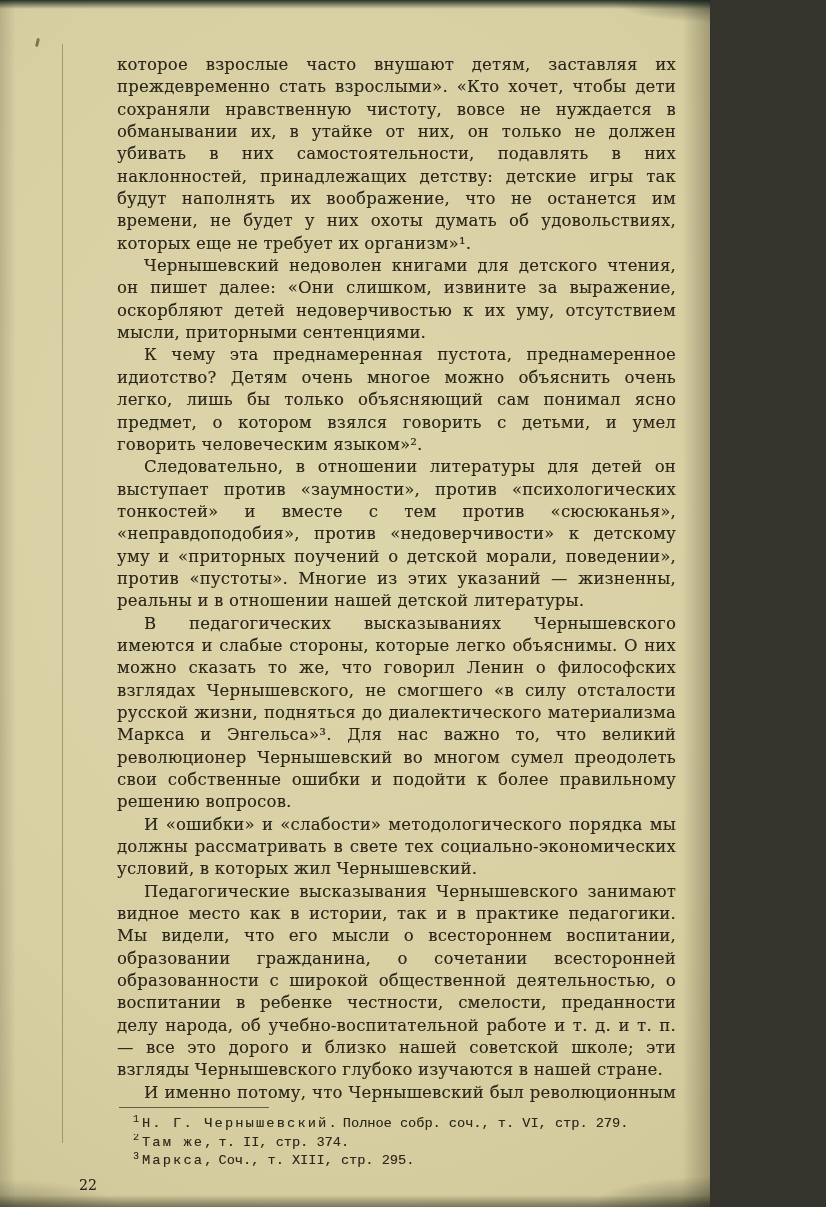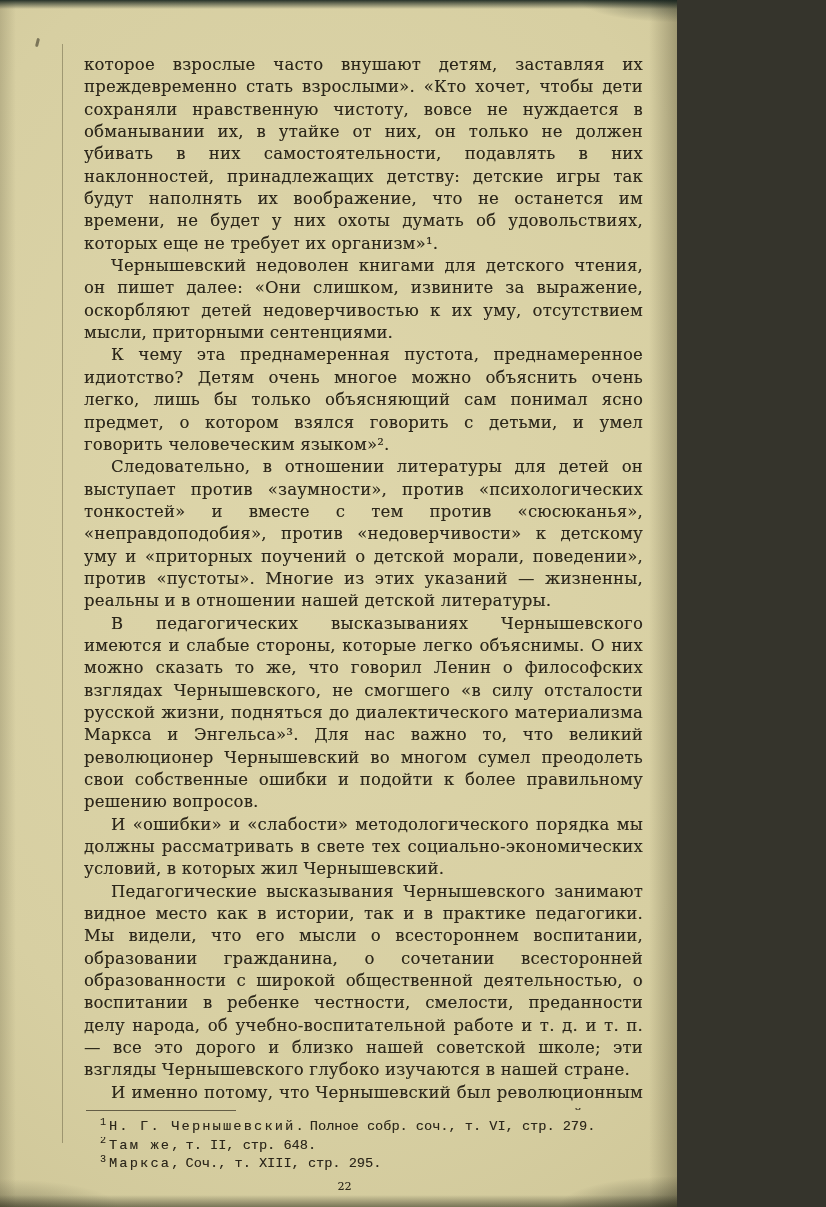--- a/index.html
+++ b/index.html
@@ -16,20 +16,21 @@
     color: #2b261a;
     background:
       radial-gradient(140px 32px at 100% 0%, rgba(25,35,30,0.55), rgba(25,35,30,0) 70%),
       radial-gradient(170px 44px at 100% 100%, rgba(28,30,20,0.5), rgba(28,30,20,0) 70%),
       radial-gradient(170px 40px at 0% 100%, rgba(40,40,26,0.35), rgba(40,40,26,0) 70%),
       linear-gradient(180deg, rgba(24,37,31,0.92), rgba(24,37,31,0) 9px),
       linear-gradient(0deg, rgba(46,47,30,0.55), rgba(46,47,30,0) 12px),
       linear-gradient(270deg, rgba(78,72,46,0.38), rgba(78,72,46,0) 28px),
       linear-gradient(90deg, rgba(78,72,46,0.22), rgba(78,72,46,0) 16px),
       radial-gradient(120% 90% at 48% 42%, #ded6ab 0%, #d7cfa2 55%, #c8bf8f 100%);
+    padding-left: 33px;
   }
   
   .page::before {
     content: "";
     position: absolute;
     left: 62px;
     top: 44px;
     bottom: 64px;
     width: 1px;
     background: rgba(92,84,56,0.45);
@@ -93,22 +94,21 @@
     line-height: 0;
     margin-right: 3px;
   }
   .fn-author {
     letter-spacing: 2.2px;
     margin-right: 4px;
   }
   .page-number {
     margin-top: 6px;
     margin-left: -38px;
-    font-size: 11px;
-    text-align: center;
+    font-size: 14px;
   }
 </style>
 </head>
 <body>
 
 <div class="page">
   <div class="content">
 
     <div class="text-block">
       <p>которое взрослые часто внушают детям, заставляя их преждевременно стать взрослыми». «Кто хочет, чтобы дети сохраняли нравственную чистоту, вовсе не нуждается в обманывании их, в утайке от них, он только не должен убивать в них самостоятельности, подавлять в них наклонностей, принадлежащих детству: детские игры так будут наполнять их воображение, что не останется им времени, не будет у них охоты думать об удовольствиях, которых еще не требует их организм»¹.</p>
@@ -121,21 +121,21 @@
       <p class="indent">И именно потому, что Чернышевский был революционным демократом, именно потому, что он «умел утайке на политические события в революционном духе», — он боролся и в вопросах просвещения за новые положения, которые он и раскрывает в своих педагогических высказываниях.</p>
     </div>
 
     <div class="footer">
       <div class="fn-sep"></div>
 
       <div class="footnote">
         <sup>1</sup><span class="fn-author">Н. Г. Чернышевский.</span><span>Полное собр. соч., т. VI, стр. 279.</span>
       </div>
       <div class="footnote">
-        <sup>2</sup><span class="fn-author">Там же,</span><span>т. II, стр. 648.</span>
+        <sup>2</sup><span class="fn-author">Там же,</span><span>т. II, стр. 374.</span>
       </div>
       <div class="footnote">
         <sup>3</sup><span class="fn-author">Маркса,</span><span>Соч., т. XIII, стр. 295.</span>
       </div>
 
       <div class="page-number">22</div>
     </div>
 
   </div>
 </div>

